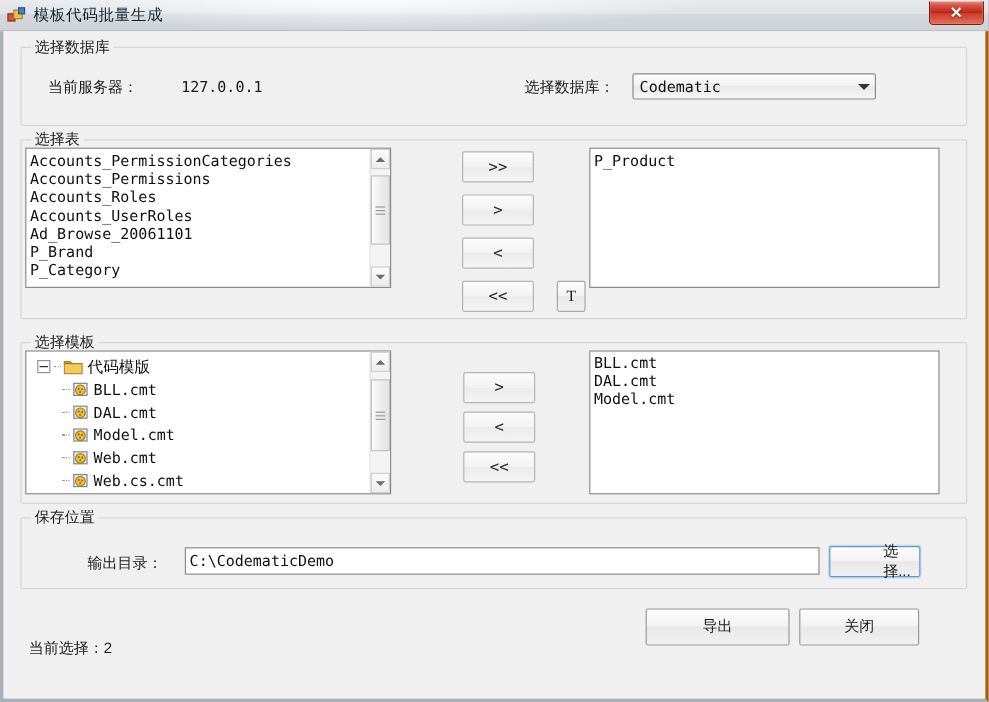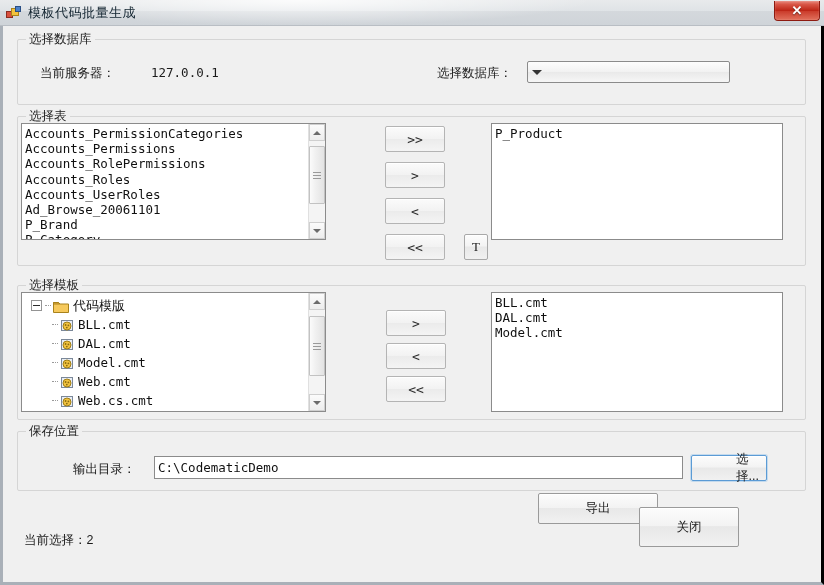--- a/index.html
+++ b/index.html
@@ -60,21 +60,21 @@
     text-shadow: 0 1px 1px rgba(0,0,0,0.5);
     line-height: 1;
   }
 
   
   .client {
     position: absolute; left: 0; top: 26px;
     width: 824px; height: 559px;
     background: #f0f0f0;
     border-left: 3px solid #a9b0b8;
-    border-right: 3px solid #000000;
+    border-right: 3px solid #a16207;
     border-bottom: 3px solid #a9b0b8;
   }
   .client-inner {
     position: absolute; left: 0; top: 0;
     width: 818px; height: 556px;
     background: #f0f0f0;
   }
 
   
   .group {
@@ -332,34 +332,34 @@
   <div class="client">
   <div class="client-inner">
 
     <div class="group" style="left:14px; top:13px; width:789px; height:66px;">
       <span class="group-label">选择数据库</span>
     </div>
     <span class="static-text" style="left:37px; top:39px;">当前服务器：</span>
     <span class="static-text mono" style="left:148px; top:39px;">127.0.0.1</span>
     <span class="static-text" style="left:434px; top:39px;">选择数据库：</span>
     <div class="combo" style="left:524px; top:35px; width:203px;">
+      <span class="combo-text">Codematic</span>
       <span class="combo-arrow">
         <span class="caret-down"></span>
       </span>
     </div>
 
     <div class="group" style="left:14px; top:90px; width:789px; height:150px;">
       <span class="group-label">选择表</span>
     </div>
 
     <div class="listbox" style="left:18px; top:97px; width:305px; height:117px;">
       <div class="listbox-items">
         <div class="li">Accounts_PermissionCategories</div>
         <div class="li">Accounts_Permissions</div>
-        <div class="li">Accounts_RolePermissions</div>
         <div class="li">Accounts_Roles</div>
         <div class="li">Accounts_UserRoles</div>
         <div class="li">Ad_Browse_20061101</div>
         <div class="li">P_Brand</div>
         <div class="li">P_Category</div>
 
       </div>
       <div class="vscroll">
         <div class="sb-btn sb-up">
           <span class="arrow-up"></span>
@@ -507,20 +507,20 @@
       </div>
     </div>
 
     <div class="group" style="left:14px; top:405px; width:789px; height:60px;">
       <span class="group-label">保存位置</span>
     </div>
     <span class="static-text" style="left:70px; top:435px;">输出目录：</span>
     <div class="textbox" style="left:151px; top:430px; width:529px; height:23px;">C:\CodematicDemo</div>
     <div class="btn highlight" style="left:688px; top:429px; width:76px; height:26px;">选择...</div>
 
-    <div class="btn" style="left:535px; top:467px; width:120px; height:31px;">导出</div>
-    <div class="btn" style="left:636px; top:481px; width:100px; height:40px;">关闭</div>
+    <div class="btn" style="left:535px; top:481px; width:120px; height:31px;">导出</div>
+    <div class="btn" style="left:663px; top:481px; width:100px; height:31px;">关闭</div>
 
     <span class="status" style="left:21px; top:506px;">当前选择：2</span>
 
   </div>
   </div>
 </div>
 
 </body></html>

